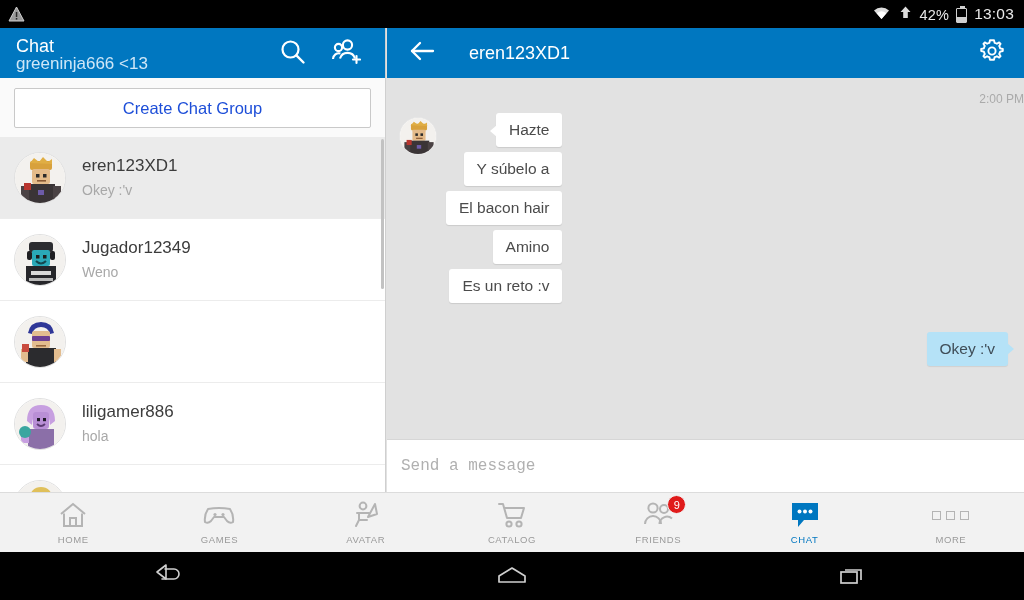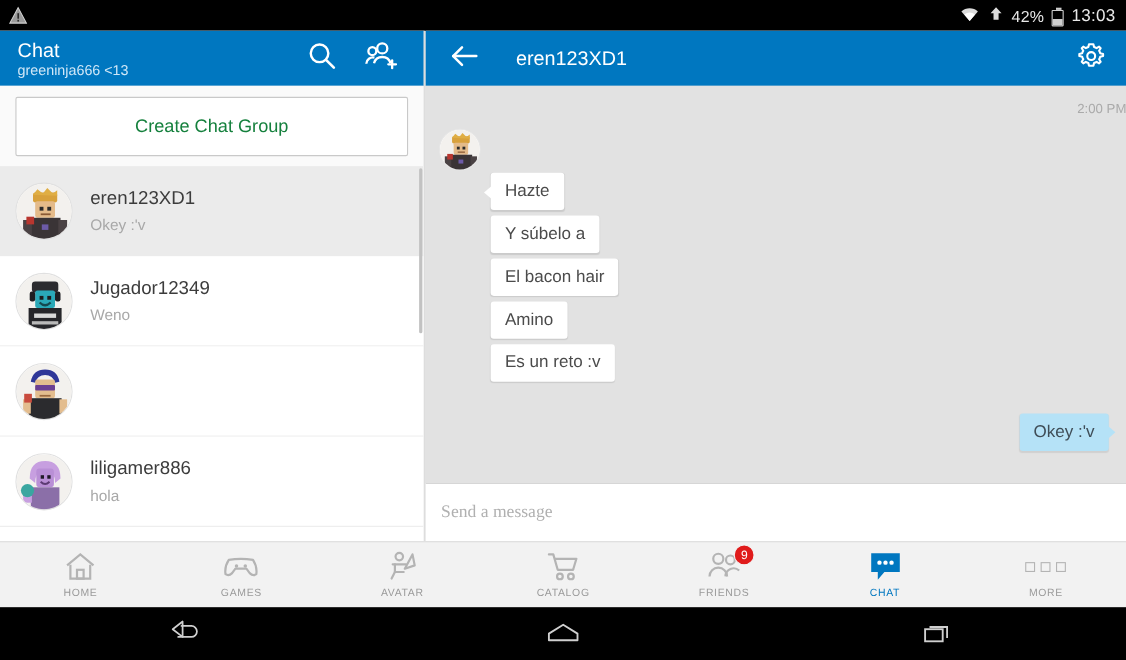--- a/index.html
+++ b/index.html
@@ -32,27 +32,27 @@
   .left-panel {
     position:absolute; top:28px; left:0; width:386px; height:464px;
     background:#fafafa; border-right:1px solid #cfcfcf;
   }
   .left-header {
     height:50px; background:#0077c0; display:flex; align-items:center;
     padding:0 14px 0 16px; color:#fff;
   }
   .lh-titles { display:flex; flex-direction:column; justify-content:center; }
   .lh-title { font-size:18px; line-height:20px; font-weight:400; color:#ffffff; }
-  .lh-sub { font-size:13px; line-height:14px; color:#cfe7f7; margin-top:1px; }
+  .lh-sub { font-size:17px; line-height:14px; color:#cfe7f7; margin-top:1px; }
   .lh-actions { margin-left:auto; display:flex; align-items:center; gap:25px; padding-right:10px; }
 
   .create-wrap { padding:10px 14px 9px 14px; background:#fafafa; }
   .create-btn {
-    width:100%; height:54px; background:#fff; border:1px solid #c9c9c9; border-radius:2px;
-    font-size:16.5px; color:#15803d; display:flex; align-items:center; justify-content:center;
+    width:100%; height:40px; background:#fff; border:1px solid #c9c9c9; border-radius:2px;
+    font-size:16.5px; color:#1d4ed8; display:flex; align-items:center; justify-content:center;
     font-family:"Liberation Sans", sans-serif;
   }
 
   .chat-list { position:relative; height:367px; overflow:hidden; background:#fff; }
   .chat-item {
     height:82px; display:flex; align-items:center; padding:0 14px 0 14px;
     border-bottom:1px solid #ececec; background:#fff;
   }
   .chat-item.selected { background:#ebebeb; }
   .ci-avatar {
@@ -75,21 +75,21 @@
   .rh-title { font-size:18px; margin-left:34px; color:#ffffff; }
   .rh-gear { margin-left:auto; }
 
   .thread { position:relative; height:361px; background:#e2e2e2; padding-top:14px; }
   .ts { text-align:right; font-size:12px; color:#aaaaaa; margin-bottom:7px; }
   .msg-row { display:flex; align-items:flex-start; padding-left:12px; }
   .msg-avatar {
     width:38px; height:38px; border-radius:50%; flex:0 0 38px; overflow:hidden;
     border:1px solid #e6e6e6; background:#fff; position:relative; margin-top:4px;
   }
-  .bubbles { display:flex; flex-direction:column; align-items:flex-start; gap:5px; margin-left:9px;margin-top:44px; }
+  .bubbles { display:flex; flex-direction:column; align-items:flex-end; gap:5px; margin-left:9px; }
   .bubble-in {
     position:relative; background:#fff; border-radius:3px; padding:8px 13px;
     font-size:15.5px; color:#4b4b4b; box-shadow:0 1px 1px rgba(0,0,0,.10);
     max-width:420px;
   }
   .bubble-in.first:after {
     content:""; position:absolute; left:-6px; top:12px; width:0; height:0;
     border-top:6px solid transparent; border-bottom:6px solid transparent; border-right:7px solid #fff;
   }
   .out-row { display:flex; justify-content:flex-end; padding-right:16px; margin-top:29px; }
@@ -101,21 +101,21 @@
     content:""; position:absolute; right:-6px; top:11px; width:0; height:0;
     border-top:6px solid transparent; border-bottom:6px solid transparent; border-left:7px solid #b5e2f7;
   }
 
   .composer {
     position:absolute; bottom:0; left:0; width:637px; height:53px; background:#fff;
     border-top:1px solid #d6d6d6; display:flex; align-items:center; padding-left:14px;
   }
   .composer-input {
     border:none; outline:none; width:92%; font-size:16px; color:#000000;
-    font-family:Liberation Serif, serif; background:transparent;
+    font-family:Liberation Mono, monospace; background:transparent;
   }
   .composer-input::placeholder { color:#b0b0b0; }
 
   
   .tabbar {
     position:absolute; top:492px; left:0; width:1024px; height:60px;
     background:#f2f2f2; border-top:1px solid #dcdcdc; display:flex; align-items:center;
   }
   .tab { flex:1; display:flex; flex-direction:column; align-items:center; justify-content:center; position:relative; }
   .tab-ico { height:30px; display:flex; align-items:center; justify-content:center; position:relative; }

